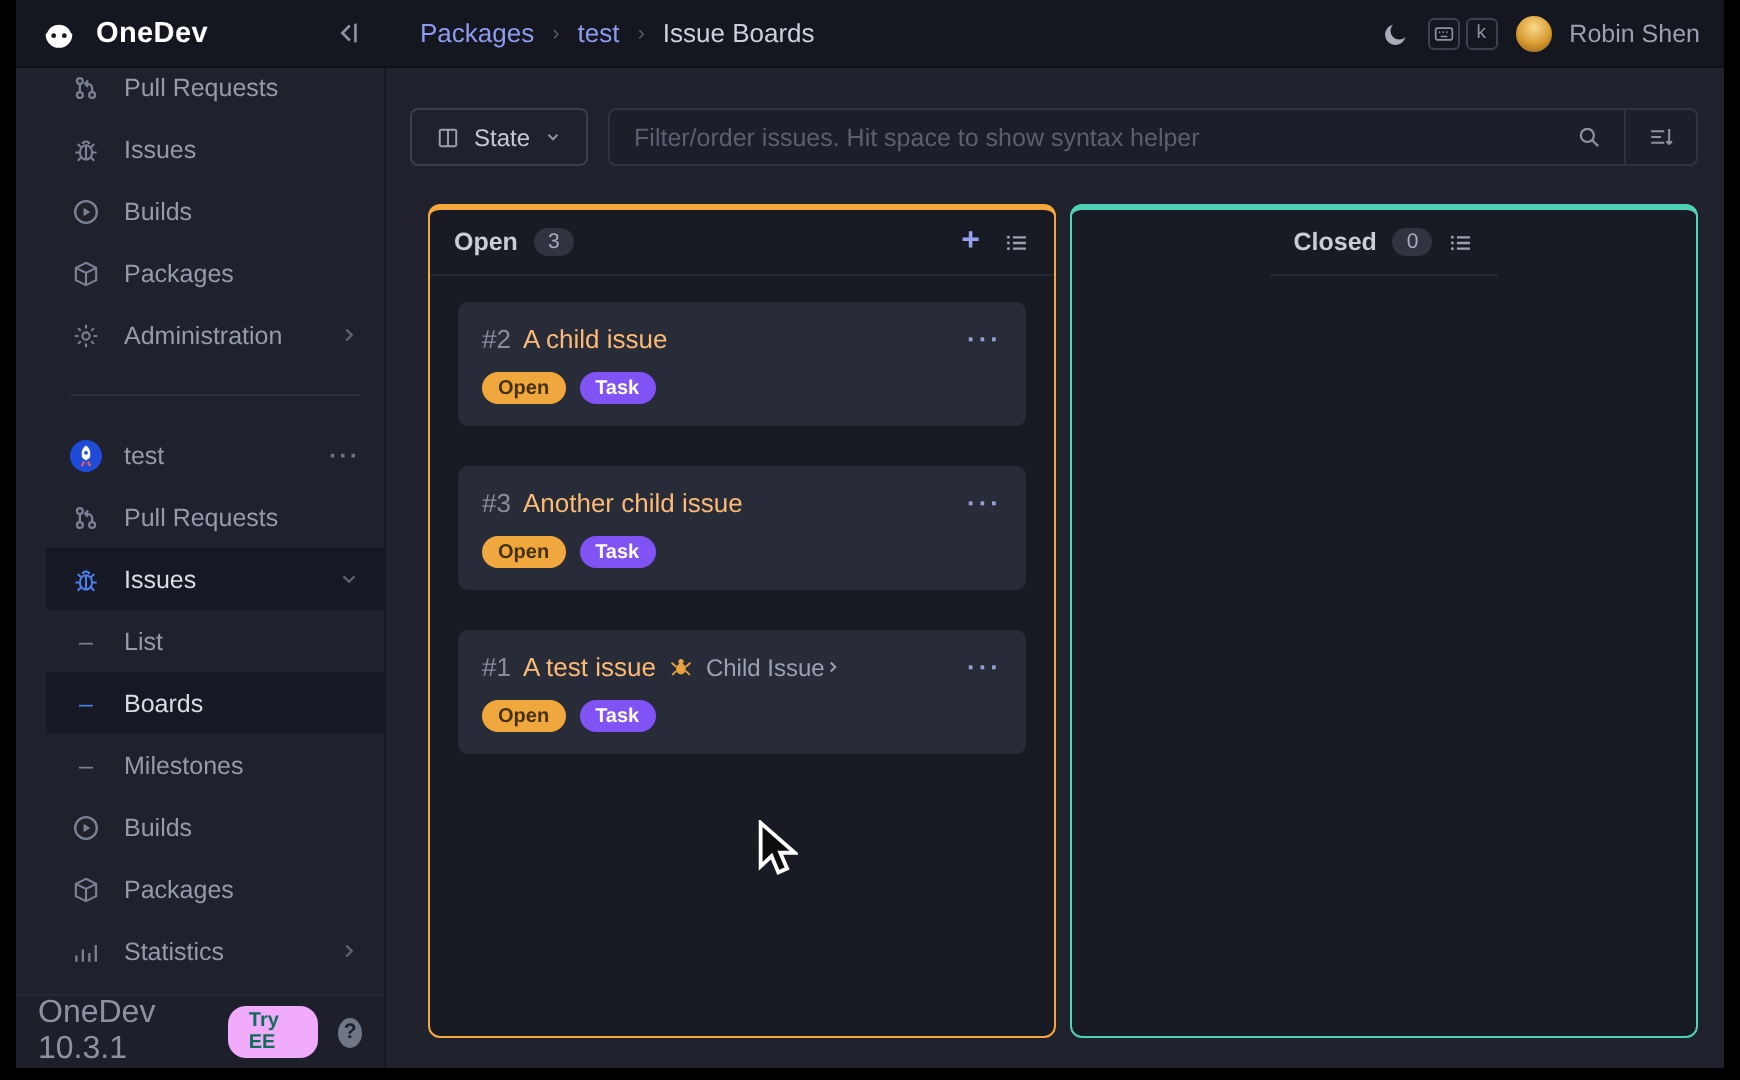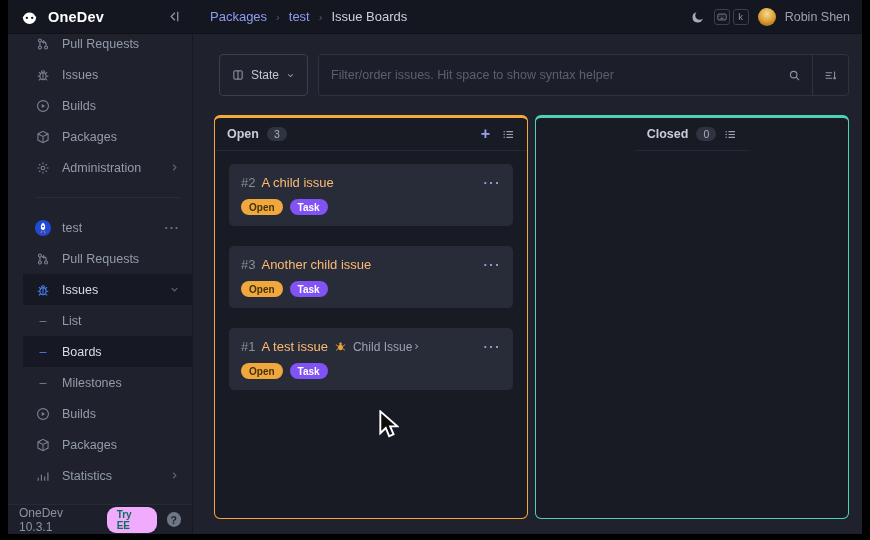--- a/index.html
+++ b/index.html
@@ -45,30 +45,30 @@
              color:#7a8294; }
   .row .lbl { flex:1; overflow:hidden; text-overflow:ellipsis; }
   .row .chev { color:#5f6673; display:flex; }
   .row.active { background:#161923; color:#d9dde6; }
   .row.active .ic { color:#4d7ef0; }
   .dash { color:#5f6673; }
   .divider { height:1px; background:#2a2e39; margin:14px 12px; }
   .proj-more { color:#6b7280; letter-spacing:1px; font-weight:700; }
   .sidefoot { flex:0 0 30px; display:flex; align-items:center; gap:10px;
               padding:0 11px; background:#1d202a; border-top:1px solid #262a34; }
-  .version { color:#8b93a3; font-size:12px; }
+  .version { color:#8b93a3; font-size:16px; }
   .tryee { background:#f0abfc; color:#0e6e58; font-size:10px; font-weight:700;
            padding:2px 10px; border-radius:9px; cursor:pointer; }
   .help { margin-left:auto; width:15px; height:15px; border-radius:50%;
           background:#6f7685; color:#1d202a; font-size:10.5px; font-weight:700;
           display:flex; align-items:center; justify-content:center; cursor:pointer; }
 
   
   .main { flex:1; display:flex; flex-direction:column; min-width:0; }
-  .toolbar { margin:20px 13px 0 26px; height:42px; display:flex; }
+  .toolbar { margin:20px 13px 0 12px; height:29px; display:flex; }
   .filtergroup { display:flex; border:1px solid #3a3f4c; border-radius:4px; }
   .fbtn { display:flex; align-items:center; gap:7px; padding:0 12px;
           color:#c3c9d6; font-size:12px; cursor:pointer; }
   .fbtn + .fbtn { border-left:1px solid #3a3f4c; }
   .fbtn .fi { color:#9aa2b2; display:flex; }
   .fbtn .cv { color:#8b93a3; display:flex; }
   .italic { font-style:italic; }
   .searchbox { flex:1; margin-left:10px; border:1px solid #2e3340; background:#1c1f29;
                border-radius:4px; display:flex; align-items:stretch; }
   .searchbox input { flex:1; background:transparent; border:0; outline:none;

